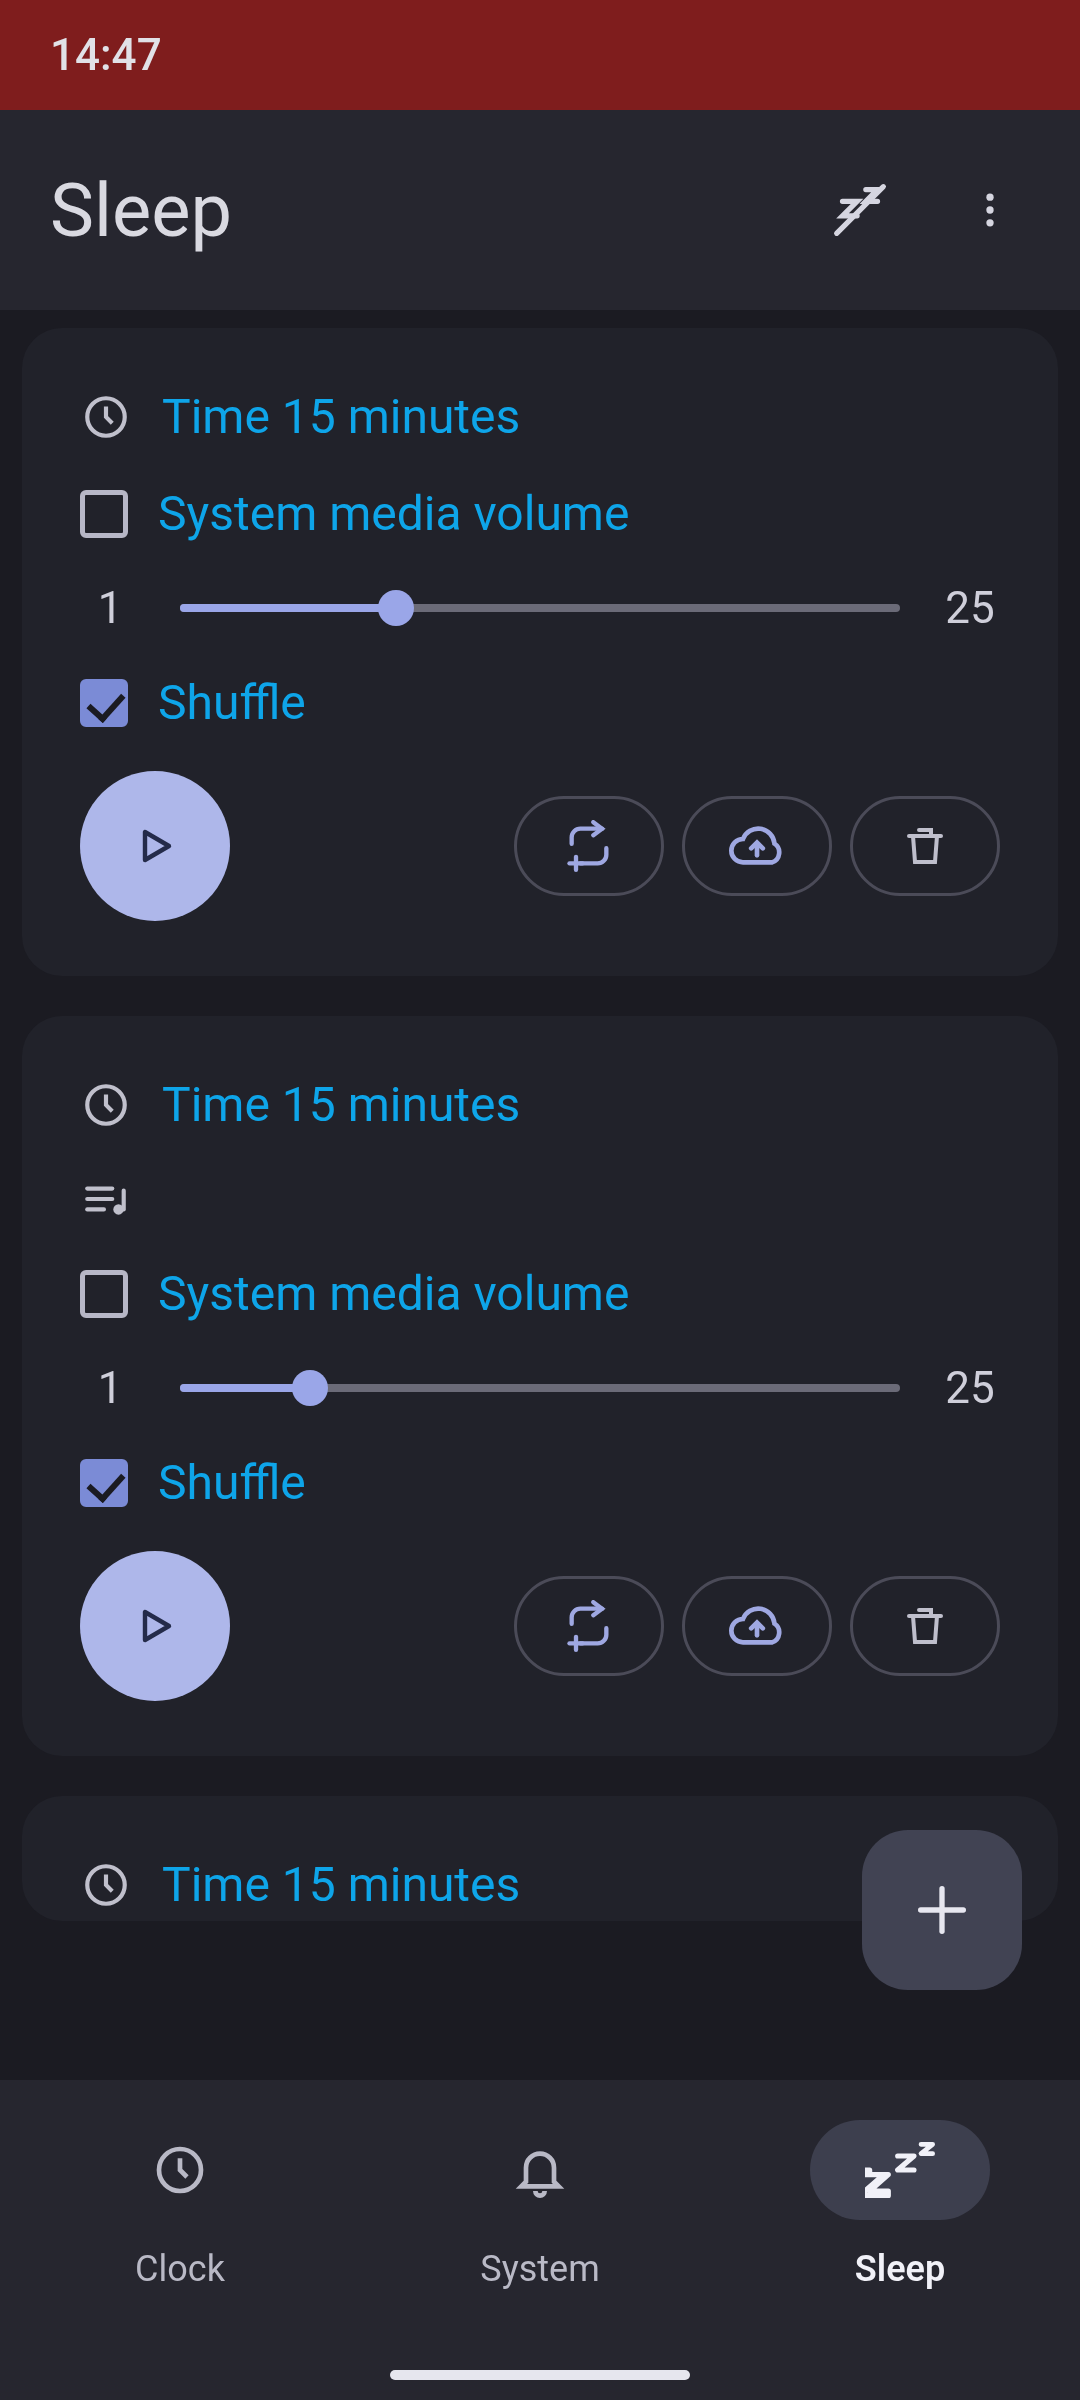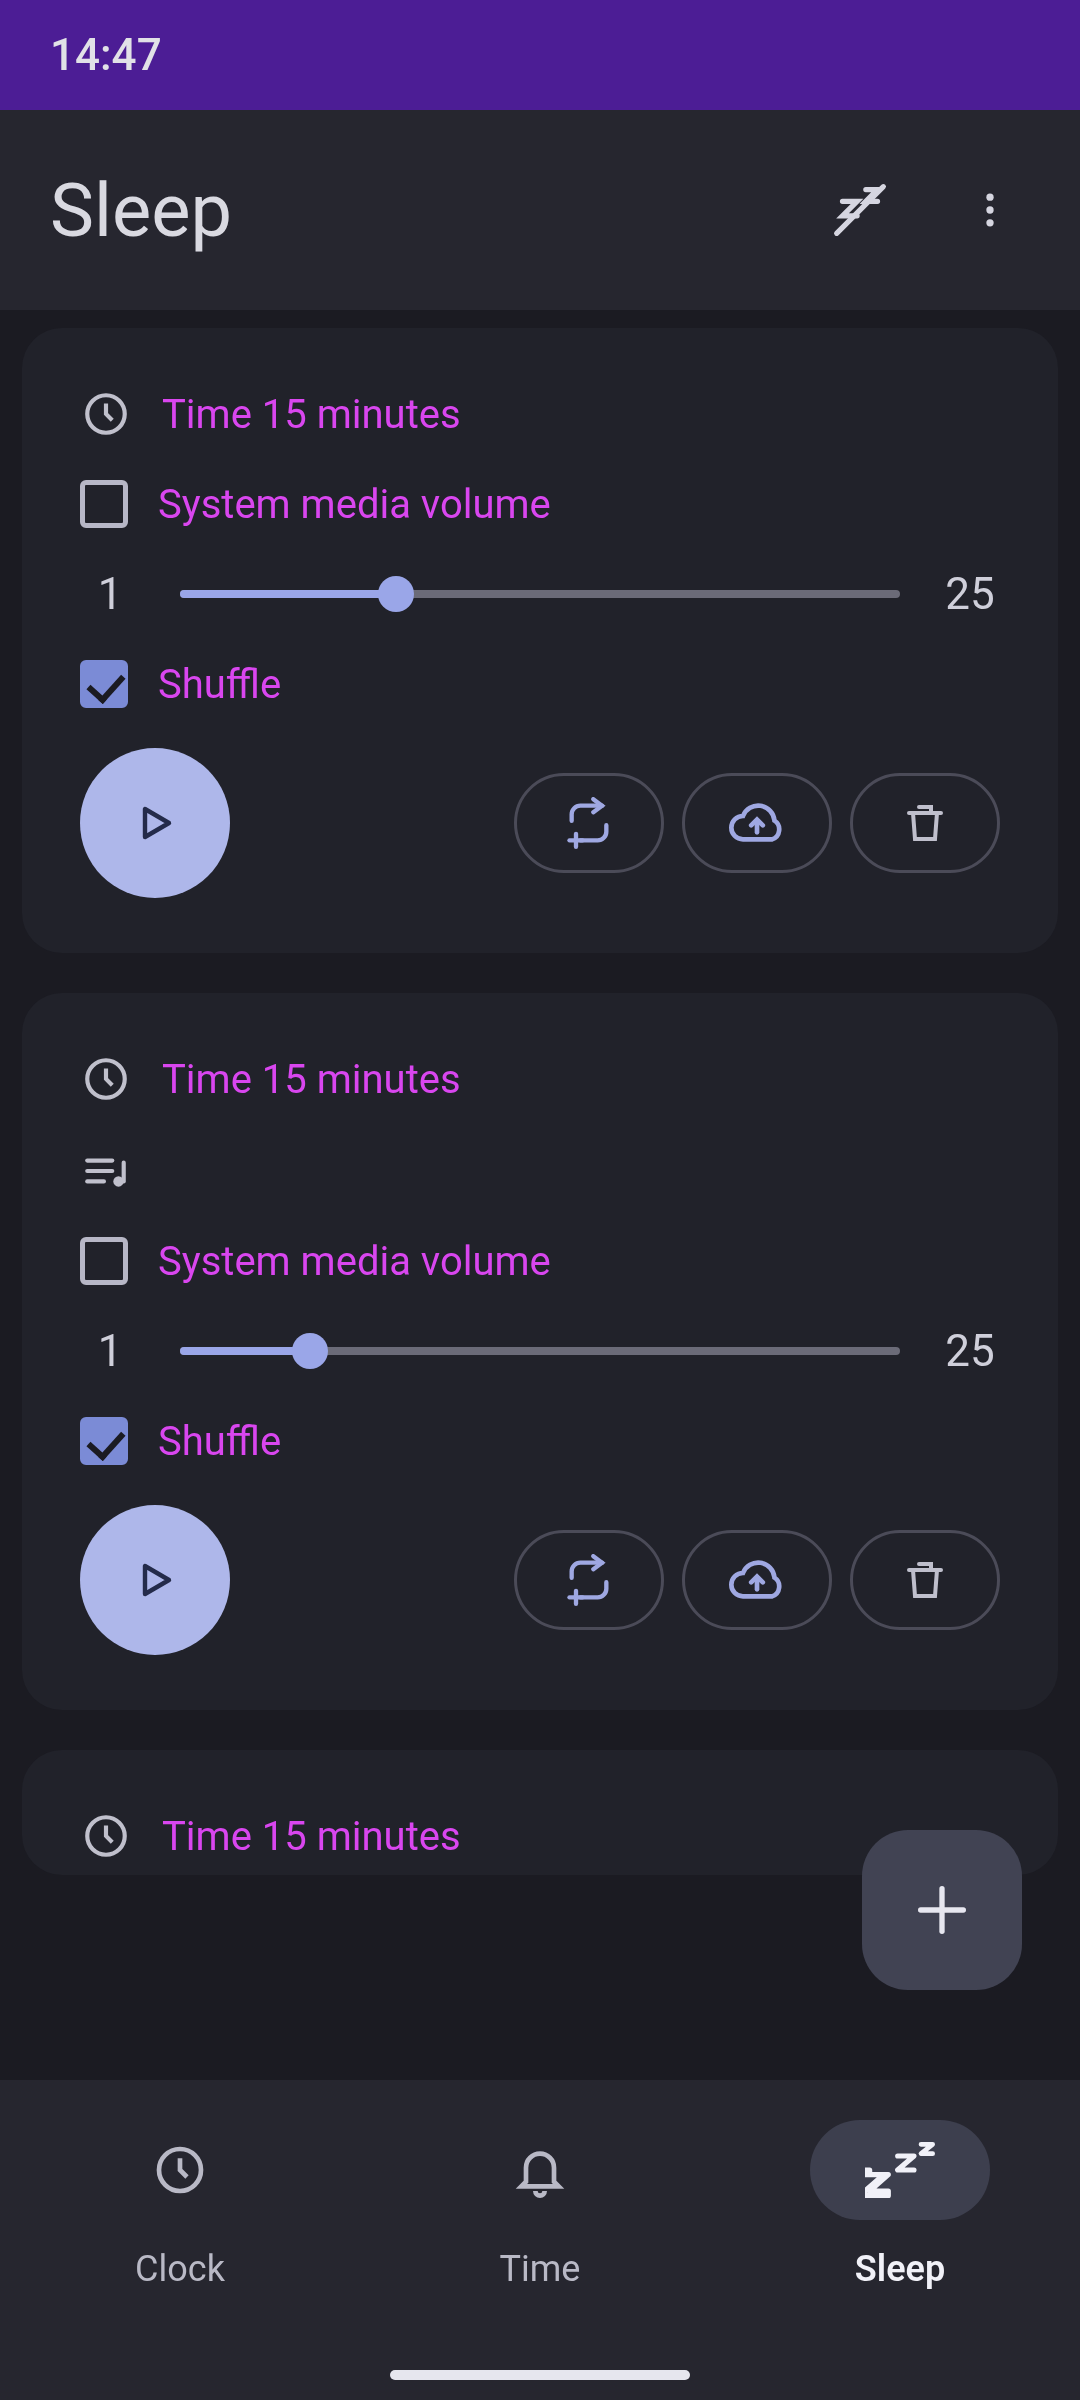--- a/index.html
+++ b/index.html
@@ -12,21 +12,21 @@
     position: relative;
   }
 
   
   .statusbar {
     height: 110px;
     display: flex;
     align-items: center;
     justify-content: space-between;
     padding: 0 50px;
-    background: #4c1d95;
+    background: #7f1d1d;
     font-size: 44px;
     font-weight: 500;
     text-align: center;
   }
   .statusbar .right {
     display: flex;
     align-items: center;
     gap: 18px;
   }
   .status-icon-svg { display:block; }
@@ -64,22 +64,22 @@
     padding: 60px 58px 55px 58px;
   }
   .card.partial { padding-bottom: 0; overflow:hidden; height: 125px; }
 
   .row {
     display:flex; align-items:center; gap: 30px;
     margin-bottom: 40px;
   }
   .row:last-child { margin-bottom:0; }
   .row .label {
-    font-size: 40px;
-    color:#d946ef;
+    font-size: 48px;
+    color:#0ea5e9;
   }
   .row-icon { width:52px; height:52px; flex:0 0 52px; display:flex; align-items:center; justify-content:center; }
   .checkbox {
     width:48px; height:48px; border:5px solid #b7b7c6; border-radius:6px;
     position:relative;
   }
   .checkbox.checked {
     background:#7b8bd6; border-color:#7b8bd6;
   }
   .checkbox.checked::after{
@@ -357,21 +357,21 @@
   </div>
   <div class="nav-item">
     <div class="nav-icon-wrap">
         <span>
       <svg width="56" height="56" viewBox="0 0 24 24" fill="none" stroke="currentColor" stroke-width="2">
             <path d="M6 17V11a6 6 0 1 1 12 0v6l2 2H4l2-2z"></path>
             <path d="M10 21a2 2 0 0 0 4 0"></path>
           </svg>
     </span>
       </div>
-    <span>Time</span>
+    <span>System</span>
   </div>
   <div class="nav-item active">
     <div class="nav-icon-wrap">
         <span>
       <svg width="70" height="56" viewBox="0 0 30 24" fill="currentColor">
         <path d="M2 15h8l-8 7h8v2H0v-2l8-7H0v-2h2z" transform="translate(0,-1)" fill="none" stroke="currentColor" stroke-width="2.2" stroke-linecap="round" stroke-linejoin="round"></path>
         <path d="M14 6h7l-7 6h7" fill="none" stroke="currentColor" stroke-width="2.2" stroke-linecap="round" stroke-linejoin="round"></path>
         <path d="M24 1h5l-5 4h5" fill="none" stroke="currentColor" stroke-width="2" stroke-linecap="round" stroke-linejoin="round"></path>
       </svg>
     </span>

